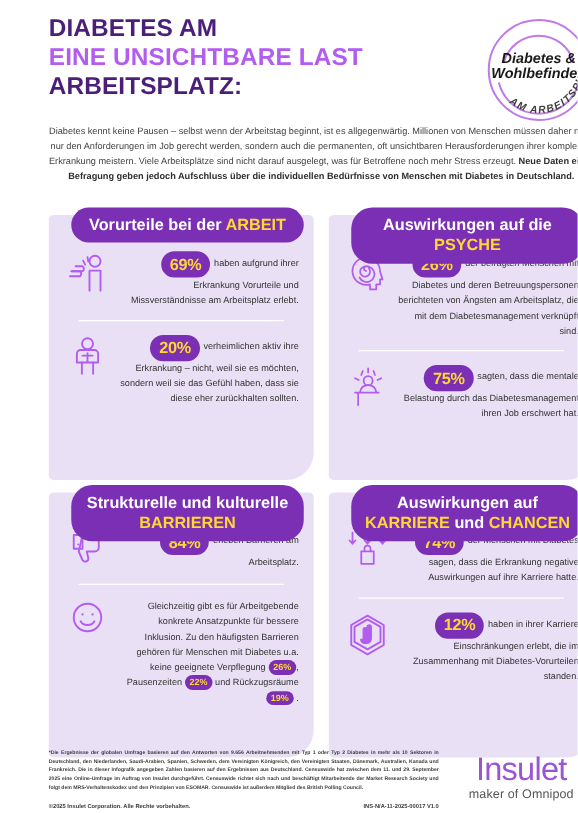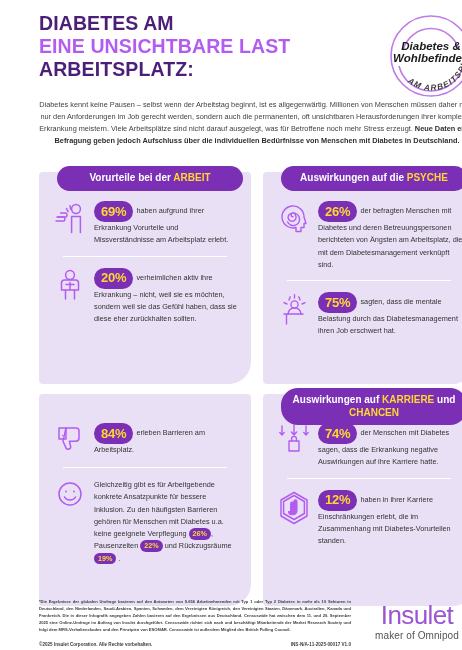--- a/index.html
+++ b/index.html
@@ -84,32 +84,33 @@
   .card-header {
     position: absolute;
     left: 18px;
     top: -6px;
     width: 186px;
     background: #7b2fb5;
     color: #ffffff;
     border-radius: 17px;
     padding: 6px 6px;
     text-align: center;
-    font-size: 10px;
+    font-size: 13px;
     font-weight: bold;
     line-height: 1.25;
     z-index: 4;
   }
   .card-header .hl { color: #ffd633; }
 
   .stat {
     display: flex;
     align-items: flex-start;
     gap: 7px;
     padding: 4px 2px 2px 4px;
+    text-align: right;
   }
   .stat .icon {
     flex: 0 0 34px;
     width: 34px;
     height: 36px;
     display: flex;
     align-items: flex-start;
     justify-content: center;
     padding-top: 2px;
   }
@@ -308,20 +309,23 @@
             </g>
           </svg>
         </span>
         <span class="body">
           <span class="pct">75%</span><span>sagten, dass die mentale Belastung durch das Diabetesmanagement ihren Job erschwert hat.</span>
         </span>
       </div>
     </div>
 
     <div class="card tall">
+      <div class="card-header">
+        <span>Strukturelle und kulturelle </span><span class="hl">BARRIEREN</span>
+      </div>
 
       <div class="stat">
         <span class="icon">
           <svg width="30" height="30" viewBox="0 0 30 30">
             <g fill="none" stroke="#b35cf0" stroke-width="1.5" stroke-linecap="round" stroke-linejoin="round">
               <path d="M4 4 h7 v11 h-7 z"></path>
               <path d="M11 4 h10 a3 3 0 0 1 3 3 v7 a3.2 3.2 0 0 1 -3.2 3.2 h-6.4 l1.2 5 a2.5 2.5 0 0 1 -4.6 1.8 l-3 -6.8 z"></path>
               <path d="M7.5 11.5 v0.01"></path>
             </g>
           </svg>

